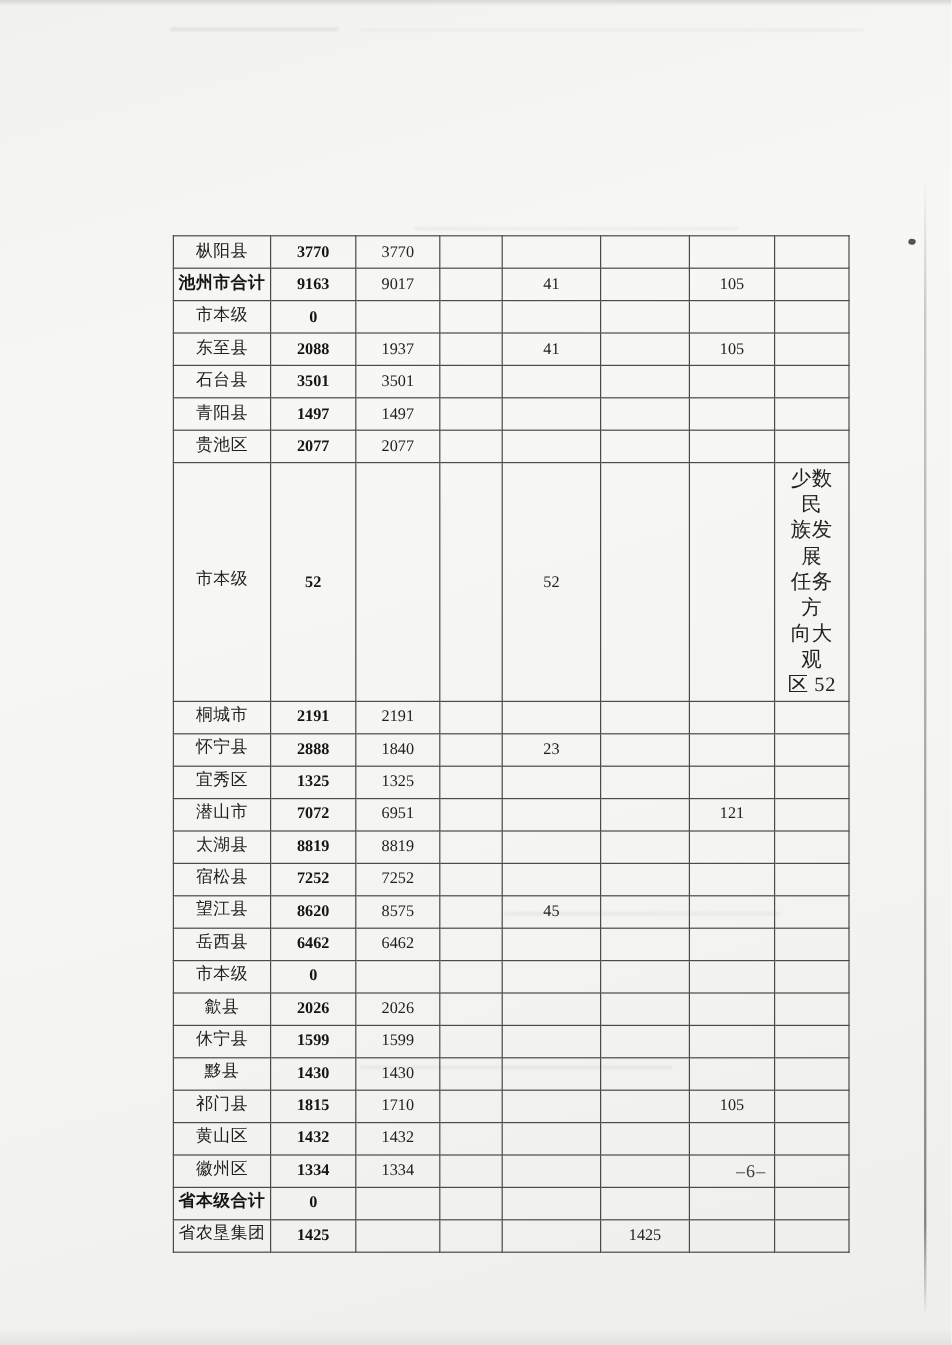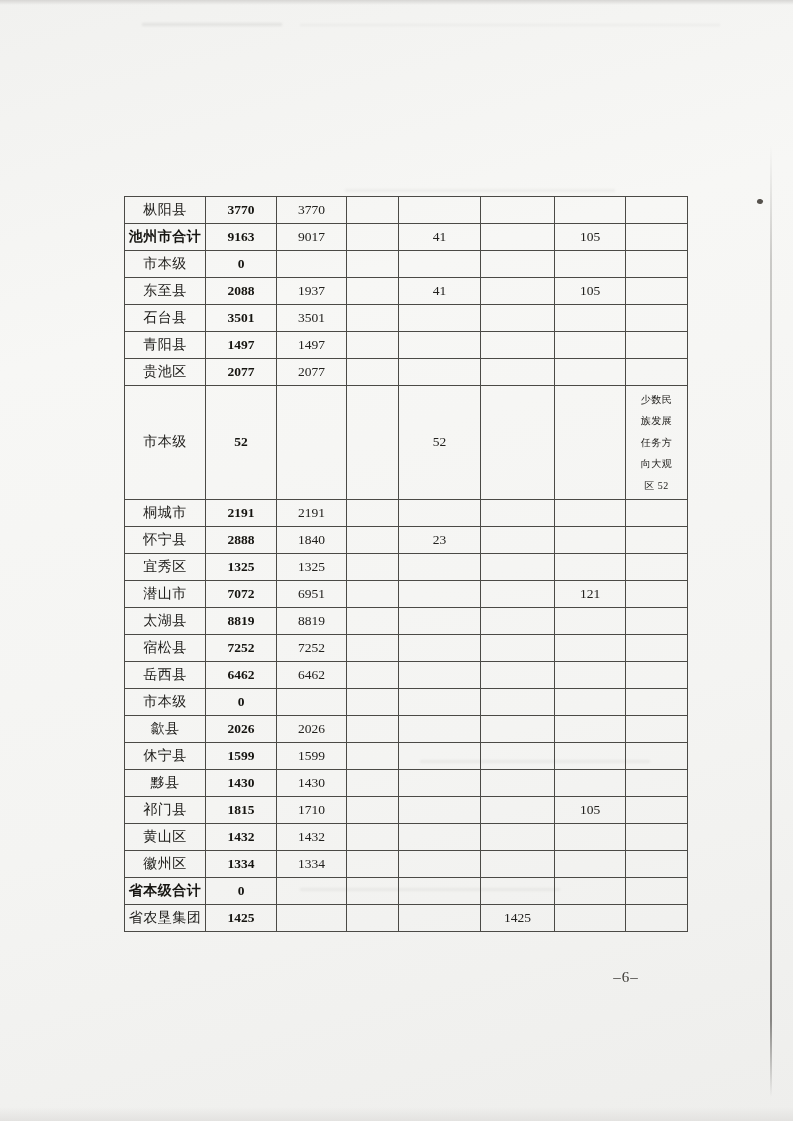--- a/index.html
+++ b/index.html
@@ -19,35 +19,35 @@
   .paper-edge-line{
     position:absolute;left:770px;top:145px;width:2px;height:952px;
     background:linear-gradient(180deg,rgba(130,128,124,0) 0%,rgba(120,118,114,.35) 12%,rgba(105,103,99,.55) 55%,rgba(92,90,87,.7) 92%,rgba(92,90,87,0) 100%);
   }
   .streak{position:absolute;background:rgba(138,136,132,.28);filter:blur(.8px);}
   .speck{
     position:absolute;left:757px;top:199px;width:6px;height:5px;
     background:#39352f;border-radius:50% 40% 55% 45%;opacity:.85;transform:rotate(15deg);
   }
   .doc-table{
-    position:absolute;left:124px;top:196px;
+    position:absolute;left:144px;top:196px;
     border-collapse:collapse;table-layout:fixed;width:563px;
   }
   .doc-table td{
     border:1px solid #4b4a46;
     height:22px;padding:0;vertical-align:middle;
     text-align:center;color:#22211e;font-size:13.5px;line-height:1.05;
     overflow:hidden;
   }
   .doc-table tr.tall td{height:109px;}
   td.c-name{font-size:14px;letter-spacing:.5px;}
   td.c-num{font-size:13.5px;}
   td.bold{font-weight:bold;color:#161511;}
   td.c-remark{
-    font-size:10px;line-height:21.5px;letter-spacing:.5px;
+    font-size:17px;line-height:21.5px;letter-spacing:.5px;
     white-space:pre-line;padding:2px 6px;
   }
   .page-number{
     position:absolute;left:598px;top:969px;width:56px;
     text-align:center;font-size:15px;color:#3c3a36;letter-spacing:1px;
   }
 </style>
 </head>
 <body>
 
@@ -211,20 +211,30 @@
         <td class="c-name">宿松县</td>
         <td class="c-num bold">7252</td>
         <td class="c-num">7252</td>
         <td class="c-num"></td>
         <td class="c-num"></td>
         <td class="c-num"></td>
         <td class="c-num"></td>
         <td class="c-remark"></td>
       </tr>
       <tr>
+        <td class="c-name">望江县</td>
+        <td class="c-num bold">8620</td>
+        <td class="c-num">8575</td>
+        <td class="c-num"></td>
+        <td class="c-num">45</td>
+        <td class="c-num"></td>
+        <td class="c-num"></td>
+        <td class="c-remark"></td>
+      </tr>
+      <tr>
         <td class="c-name">岳西县</td>
         <td class="c-num bold">6462</td>
         <td class="c-num">6462</td>
         <td class="c-num"></td>
         <td class="c-num"></td>
         <td class="c-num"></td>
         <td class="c-num"></td>
         <td class="c-remark"></td>
       </tr>
       <tr>

